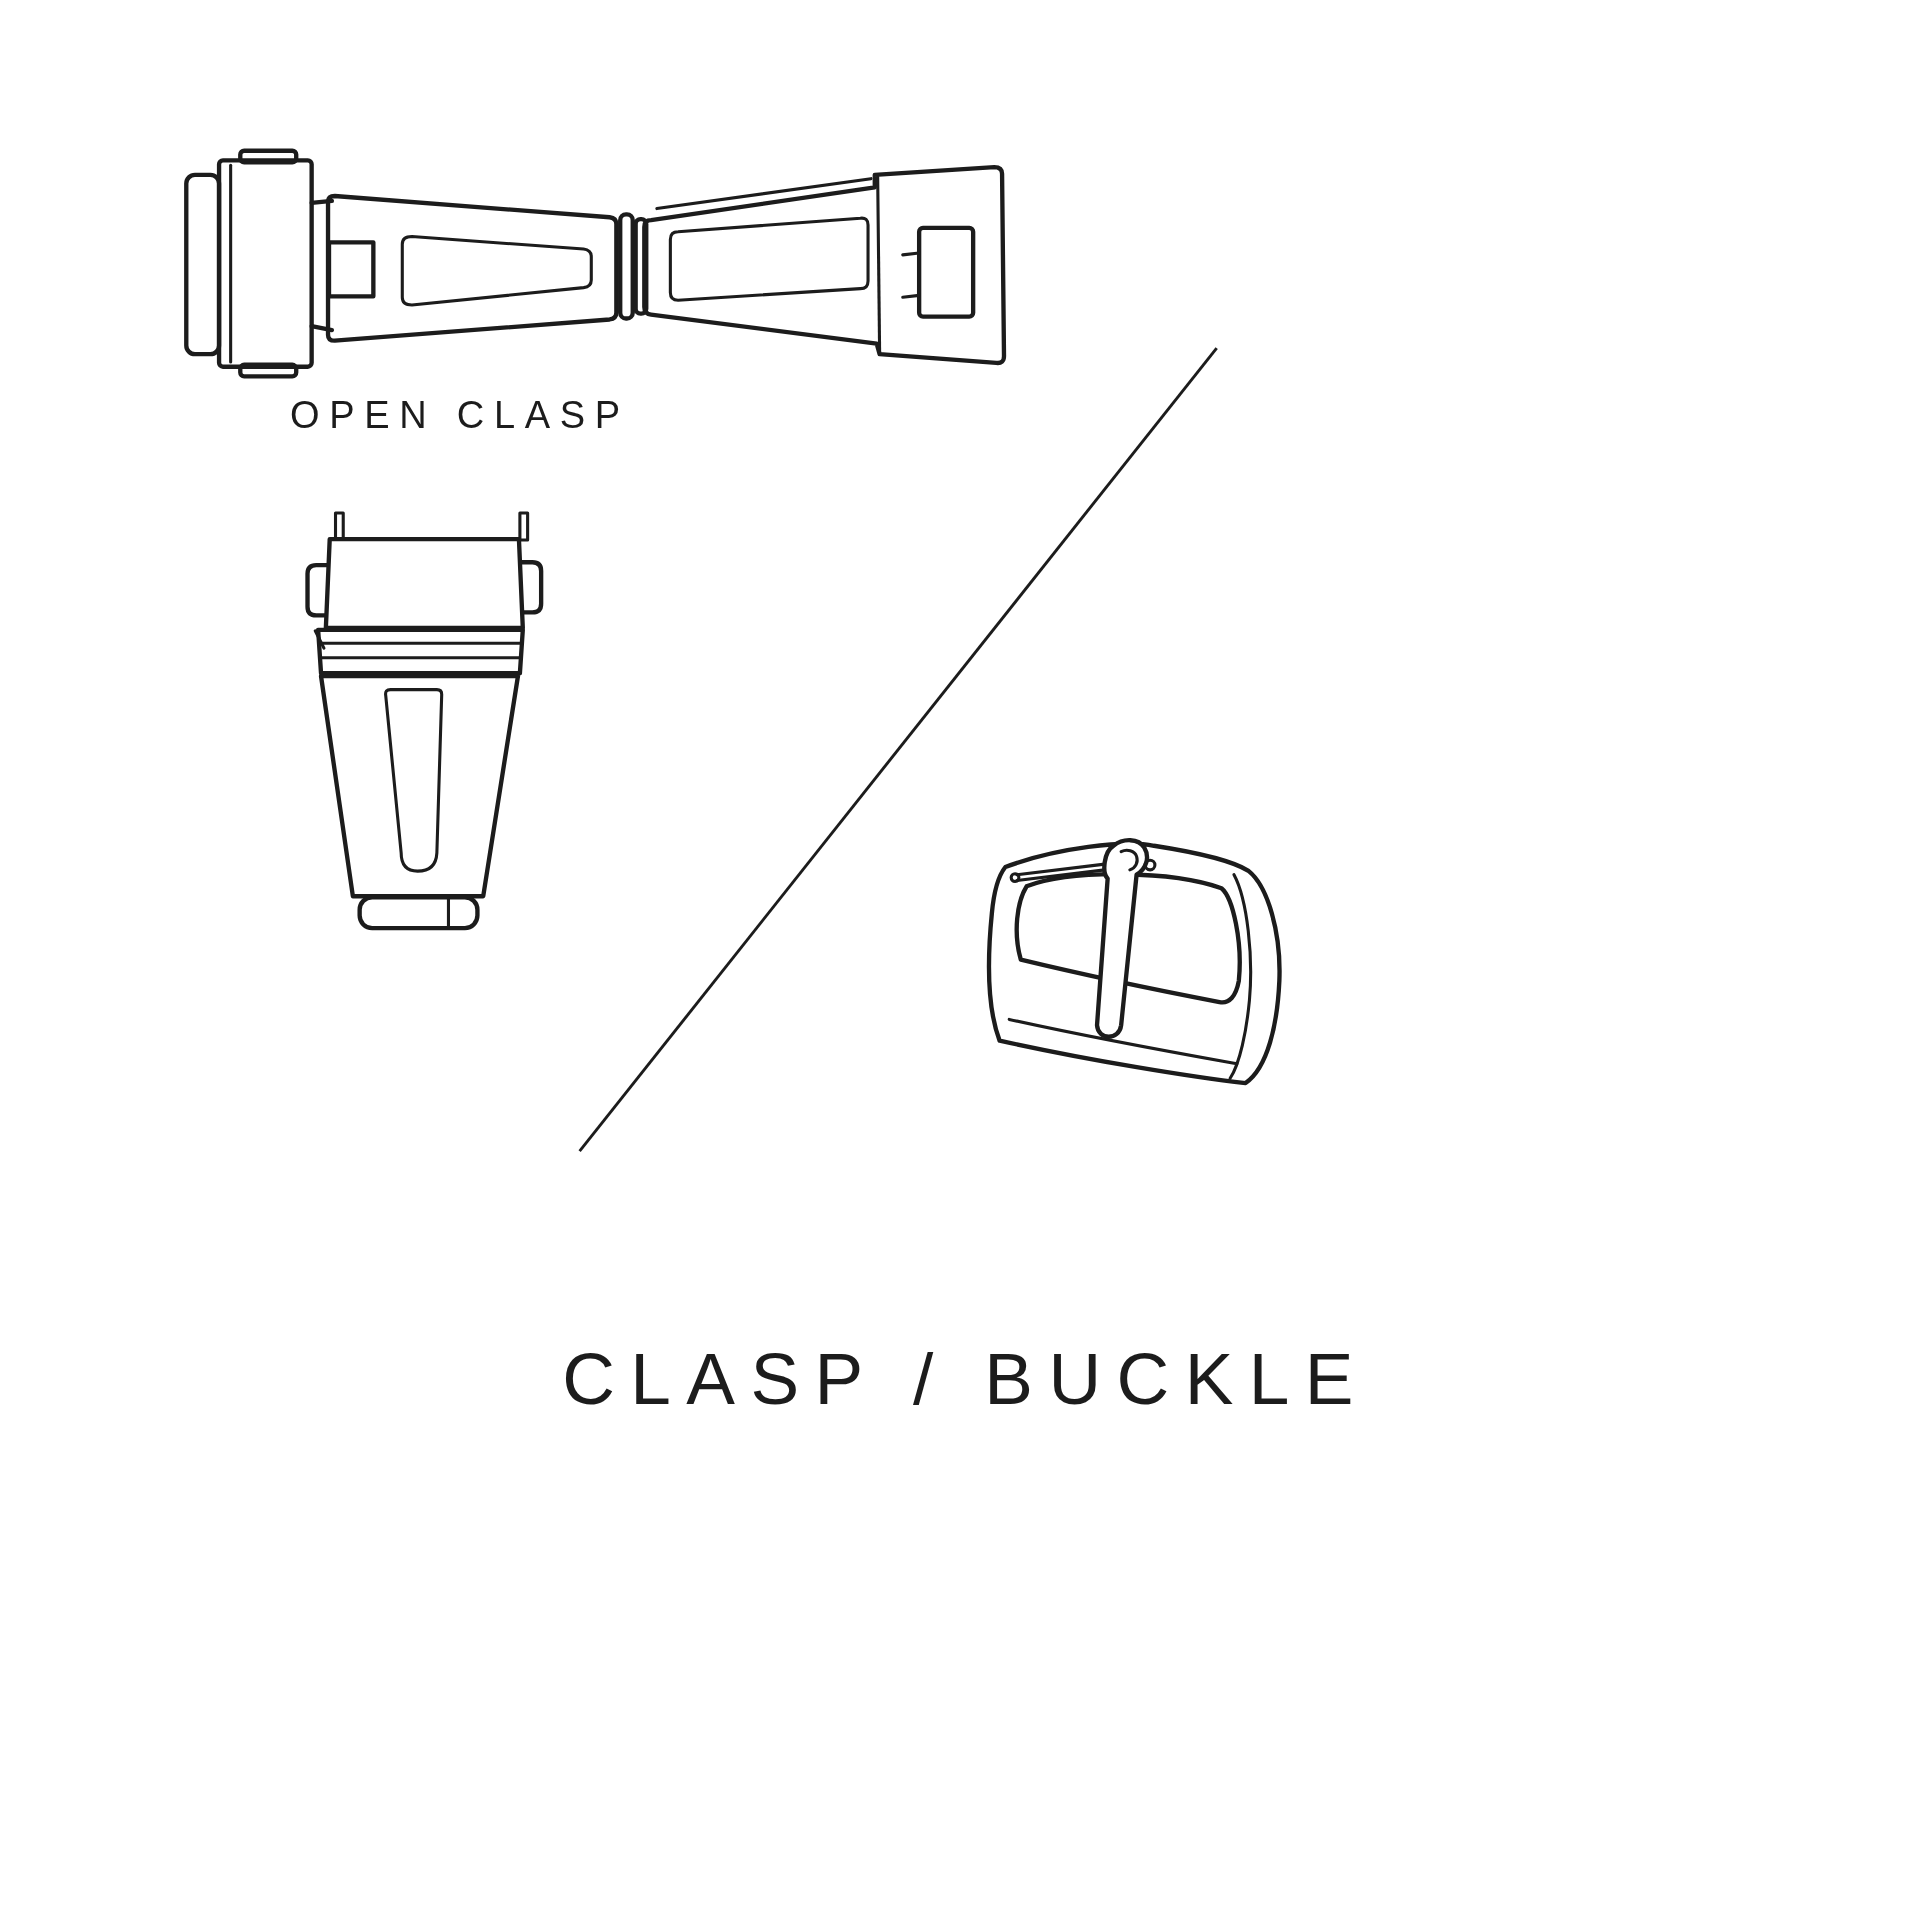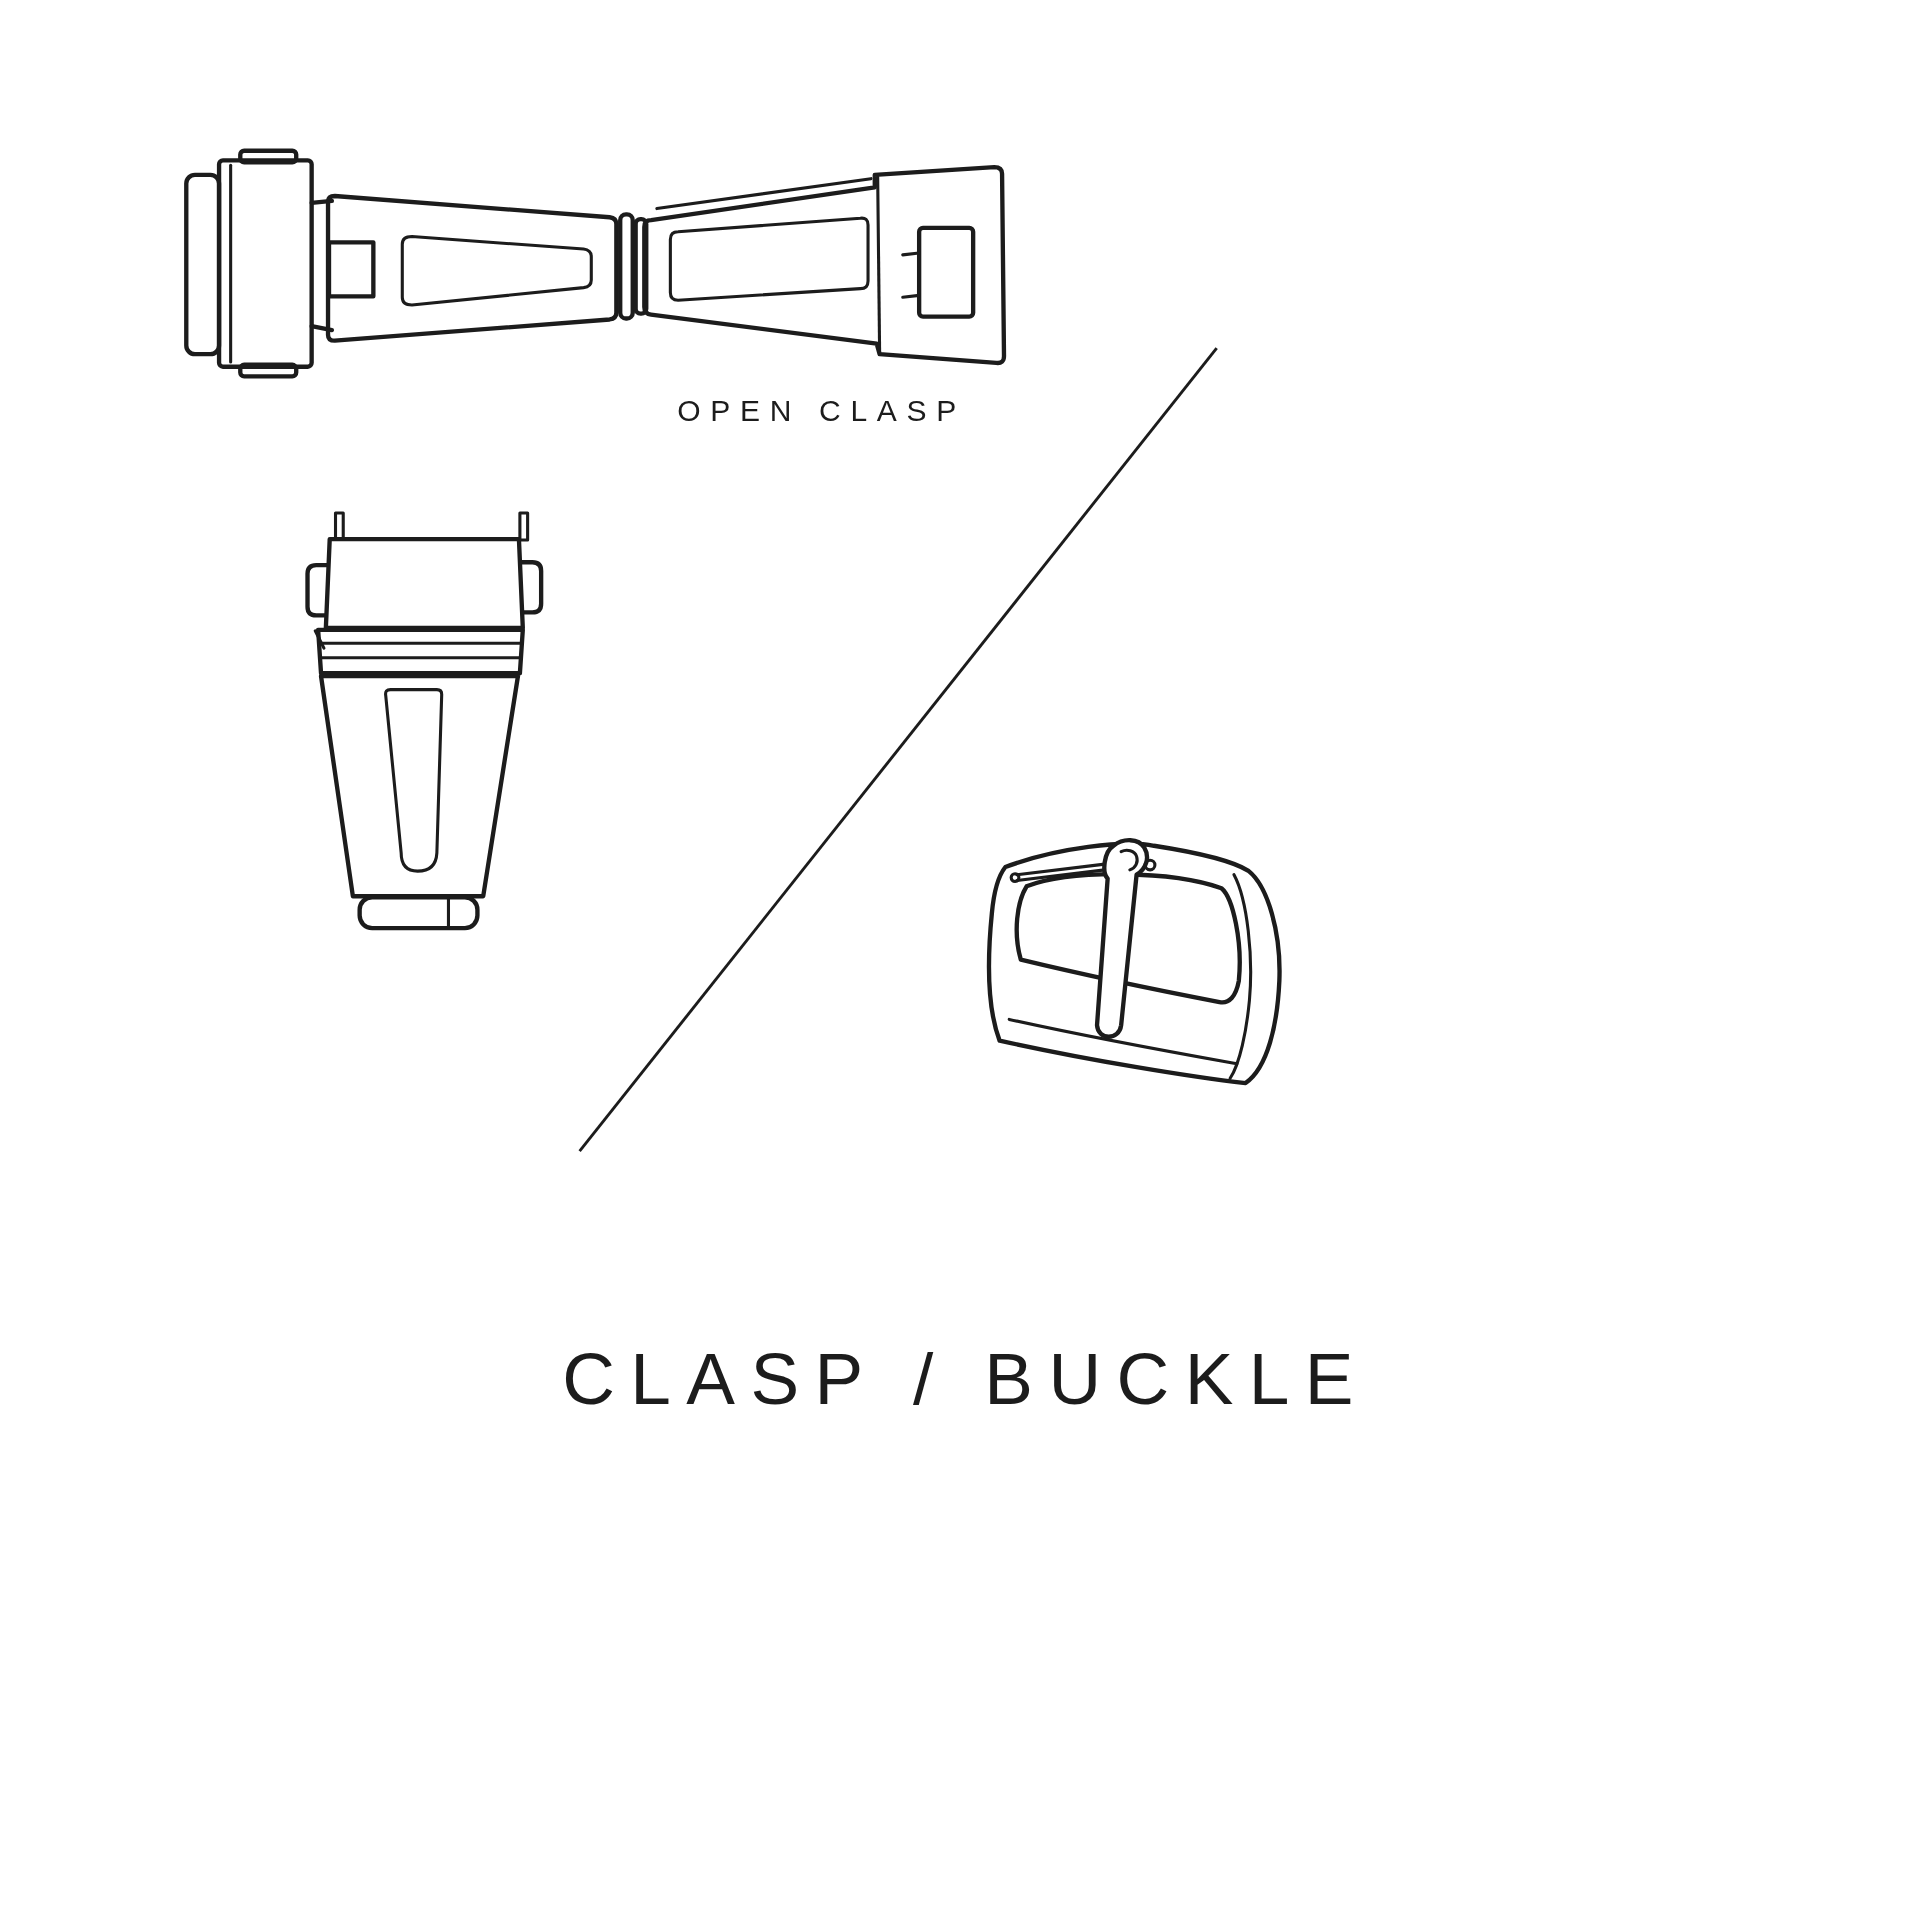--- a/index.html
+++ b/index.html
@@ -12,23 +12,23 @@
   }
   .canvas{position:absolute;left:0;top:0;width:1931px;height:1931px;background:#ffffff;}
   .illo{position:absolute;}
   .illo svg{display:block;width:100%;height:100%;}
   .line-art{stroke:var(--ink,#1c1c1c);fill:none;stroke-width:4.5;stroke-linecap:round;stroke-linejoin:round;}
   .line-art-fill{stroke:var(--ink,#1c1c1c);fill:#ffffff;stroke-width:4.5;stroke-linecap:round;stroke-linejoin:round;}
   .line-thin{stroke:var(--ink,#1c1c1c);fill:none;stroke-width:3.2;stroke-linecap:round;stroke-linejoin:round;}
   .caption{
     position:absolute;
     color:var(--ink,#1c1c1c);
-    font-size:30px;
+    font-size:38px;
     letter-spacing:9.7px;
-    text-align:right;
+    text-align:left;
     font-weight:400;
     white-space:nowrap;
   }
   .page-title{
     position:absolute;
     left:0;
     width:1931px;
     top:1337px;
     text-align:center;
     color:var(--ink,#1c1c1c);

